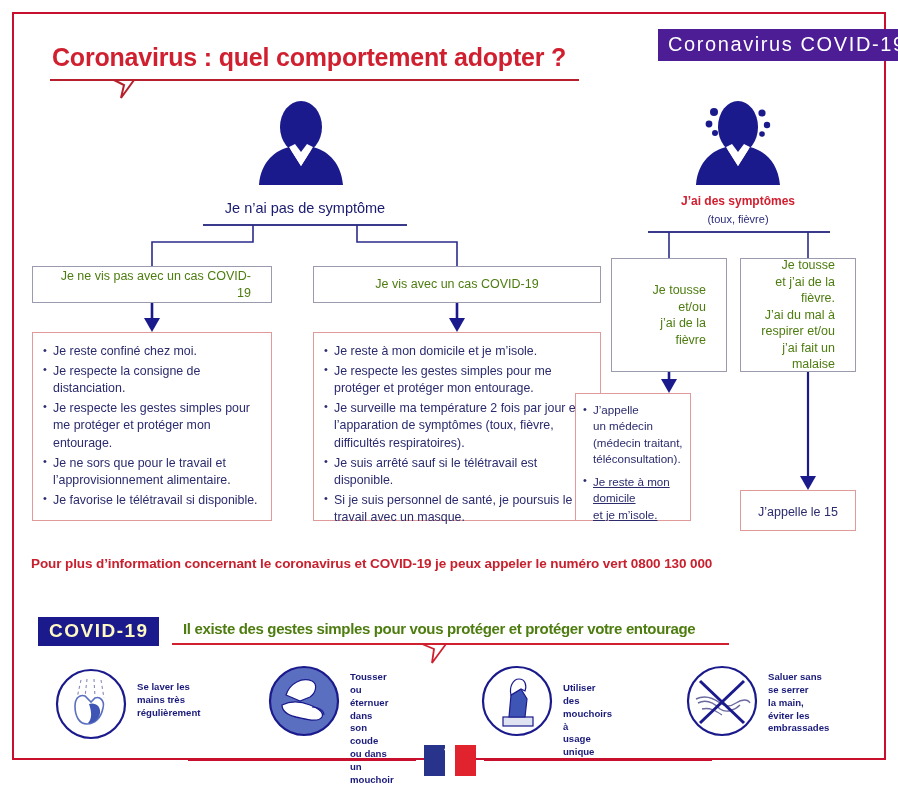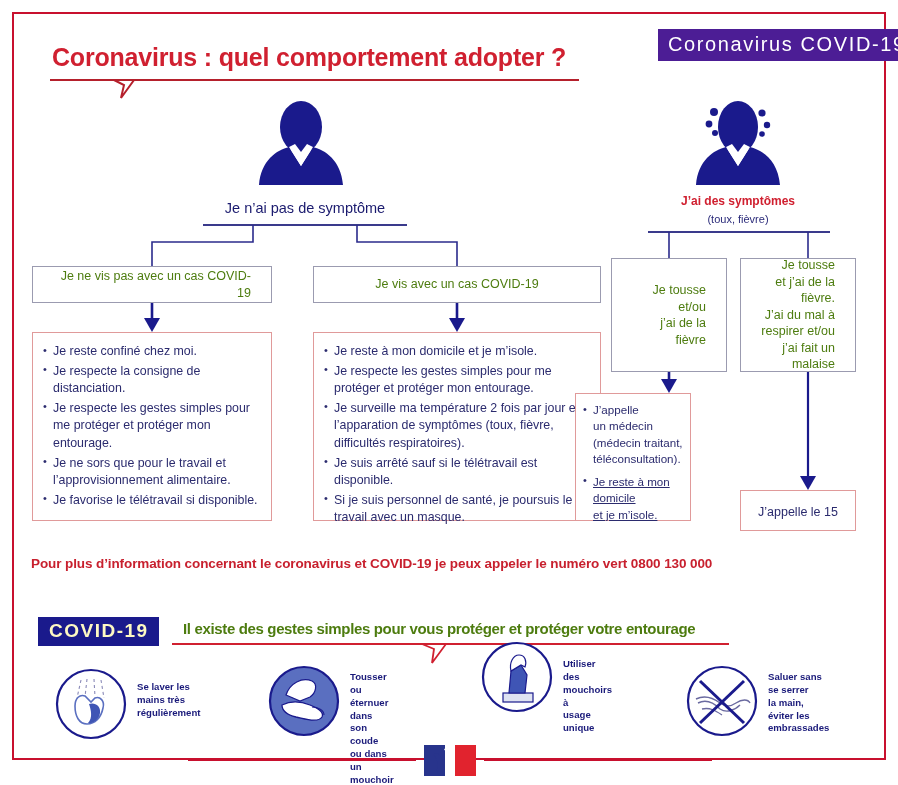--- a/index.html
+++ b/index.html
@@ -340,21 +340,21 @@
       <path d="M14 40 C22 36 32 36 42 40 C52 44 56 48 54 52 C50 58 38 54 28 52 C20 50 14 46 14 40 Z" fill="#ffffff" stroke="#1a1a8c" stroke-width="1.3"></path>
       <path d="M44 42 C50 42 56 45 56 50" fill="none" stroke="#1a1a8c" stroke-width="1.1"></path>
     </svg>
     <div class="gtext" style="left:82px; top:6px;">Tousser ou
 éternuer dans
 son coude
 ou dans un
 mouchoir</div>
   </div>
 
-  <div class="gesture" style="left:481px; top:633px;">
+  <div class="gesture" style="left:481px; top:657px;">
     <svg width="72" height="72" viewBox="0 0 72 72">
       <circle cx="36" cy="36" r="34" fill="#ffffff" stroke="#1a1a8c" stroke-width="2.2"></circle>
       <rect x="22" y="52" width="30" height="9" fill="#dfe3f2" stroke="#1a1a8c" stroke-width="1.2"></rect>
       <path d="M28 52 L30 30 L40 24 L46 34 L44 52 Z" fill="#3f55b5" stroke="#1a1a8c" stroke-width="1.2"></path>
       <path d="M30 30 C28 22 32 14 38 14 C44 14 46 20 44 26 L40 24 Z" fill="#ffffff" stroke="#1a1a8c" stroke-width="1.2"></path>
     </svg>
     <div class="gtext" style="left:82px; top:17px;">Utiliser des
 mouchoirs à
 usage unique</div>
   </div>

